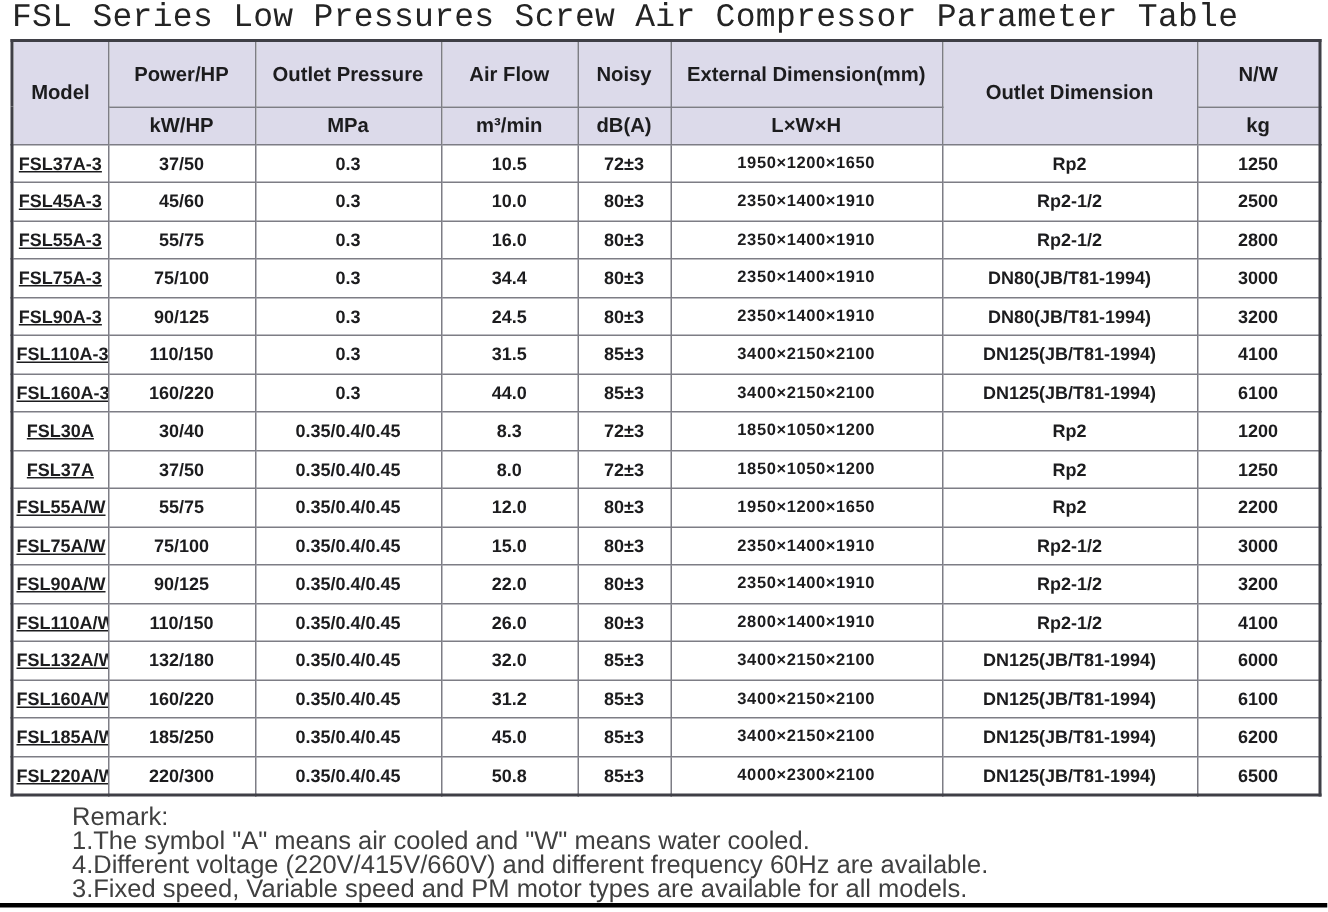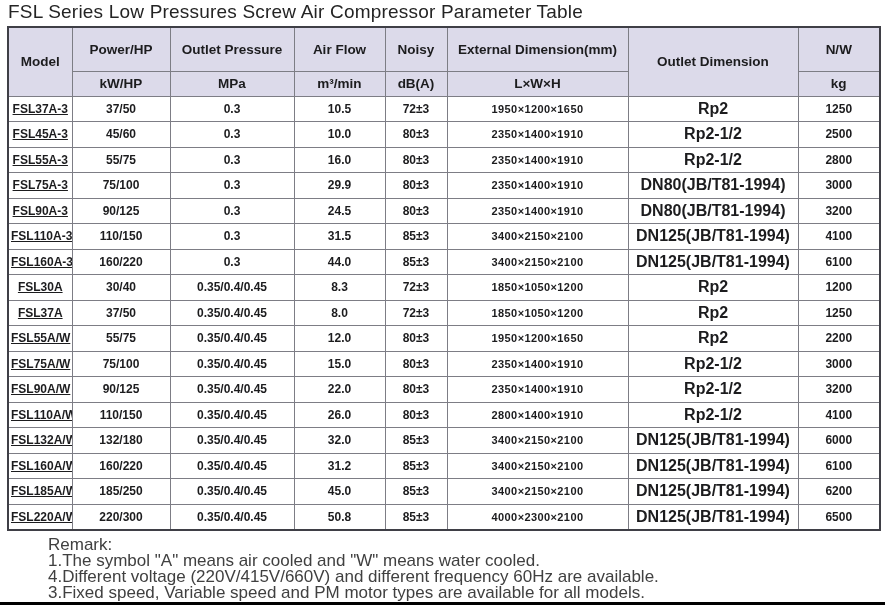--- a/index.html
+++ b/index.html
@@ -7,43 +7,43 @@
     --frame-border:#3f3f46; --cell-text:#1c1c1e; --title-text:#242424;
     --remark-text:#404040; --bottom-bar:#000000;
   }
   *{box-sizing:border-box; margin:0; padding:0;}
   html,body{width:885px; height:608px;}
   body{
     position:relative; background:var(--page-bg);
     font-family:"Liberation Sans", sans-serif; overflow:hidden;
   }
   .page-title{
-    position:absolute; top:0px; left:8px; font-size:19px; line-height:24px;
-    font-weight:400; color:var(--title-text); letter-spacing:0.2px; white-space:nowrap;
+    position:absolute; top:0px; left:8px; font-size:22px; line-height:24px;
+    font-weight:400; color:var(--title-text); letter-spacing:0.2px; white-space:nowrap;font-family:Liberation Mono, monospace;
   }
   table.param-table{
     position:absolute; top:26px; left:7px; width:872px;
     border-collapse:collapse; table-layout:fixed;
     border:2px solid var(--frame-border);
   }
   .param-table th, .param-table td{
     border:1px solid var(--grid-border);
     text-align:center; vertical-align:middle; padding:0 2px;
     color:var(--cell-text); overflow:hidden; white-space:nowrap;
   }
   .param-table thead th{
     background:var(--header-bg); font-size:13.5px; font-weight:700;
   }
   .param-table thead tr.hrow-1 th{height:44px;}
   .param-table thead tr.hrow-2 th{height:25px;}
   .param-table tbody td{
     height:25.5px; background:#ffffff; font-size:12px; font-weight:700;
   }
   .param-table tbody td.col-dimension{font-size:11px; letter-spacing:0.4px;}
-  .param-table tbody td.col-outlet{font-size:16px;}
+  .param-table tbody td.col-outlet{font-size:12px;}
   .param-table tbody td.col-model{font-size:12px;text-decoration:underline;}
   .remark{
     position:absolute; top:537px; left:8px; width:860px;
     color:var(--remark-text); font-size:17px; font-weight:400; line-height:16px;margin-left:40px;
   }
   .remark .remark-title{margin-bottom:0;}
   .bottom-bar{
     position:absolute; top:602px; left:0; width:885px; height:3px;
     background:var(--bottom-bar);
   }
@@ -112,21 +112,21 @@
         <td class="col-airflow">16.0</td>
         <td class="col-noisy">80±3</td>
         <td class="col-dimension">2350×1400×1910</td>
         <td class="col-outlet">Rp2-1/2</td>
         <td class="col-nw">2800</td>
       </tr>
       <tr>
         <td class="col-model">FSL75A-3</td>
         <td class="col-power">75/100</td>
         <td class="col-pressure">0.3</td>
-        <td class="col-airflow">29.9</td>
+        <td class="col-airflow">34.4</td>
         <td class="col-noisy">80±3</td>
         <td class="col-dimension">2350×1400×1910</td>
         <td class="col-outlet">DN80(JB/T81-1994)</td>
         <td class="col-nw">3000</td>
       </tr>
       <tr>
         <td class="col-model">FSL90A-3</td>
         <td class="col-power">90/125</td>
         <td class="col-pressure">0.3</td>
         <td class="col-airflow">24.5</td>

